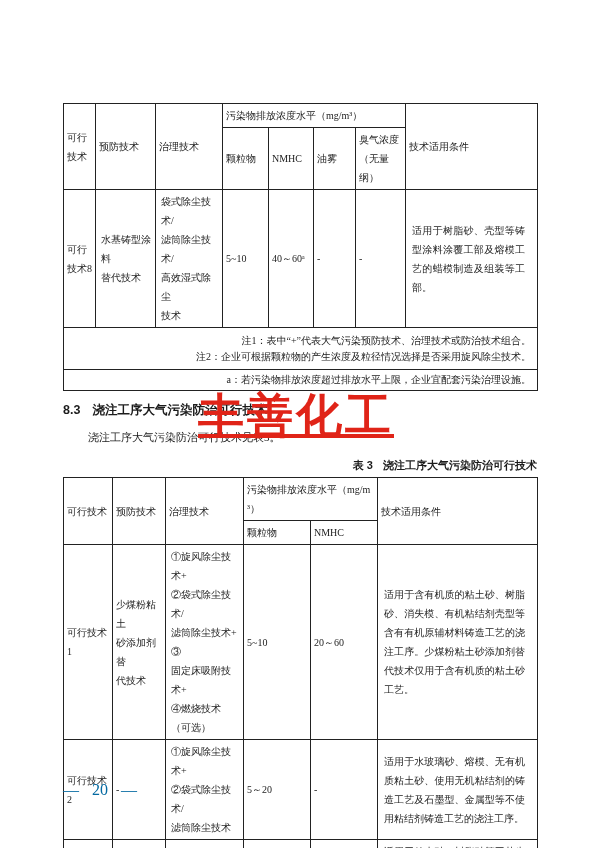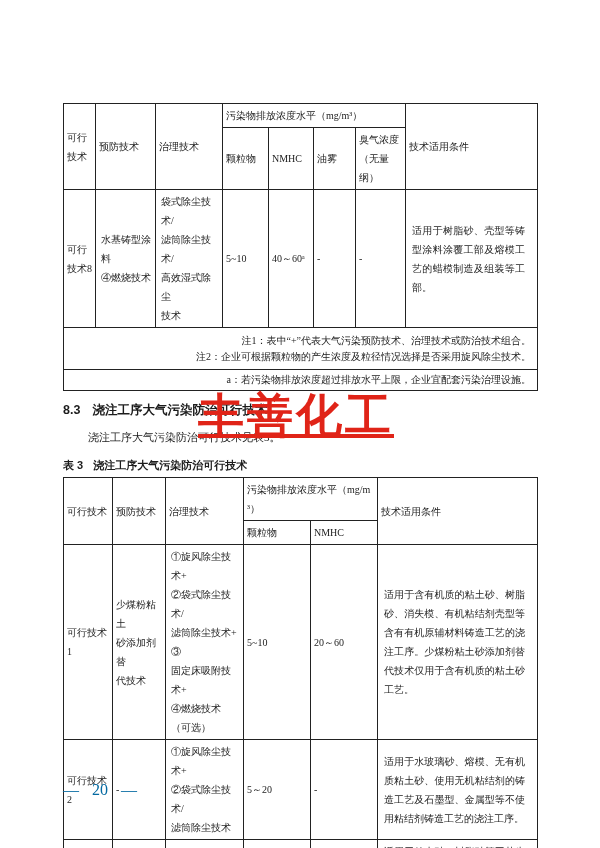--- a/index.html
+++ b/index.html
@@ -54,21 +54,21 @@
   .section-heading .sec-no { margin-right: 12px; }
   .section-body {
     margin: 9px 63px 0 63px;
     text-indent: 25px;
     font-size: 11px;
     line-height: 17px;
   }
   .table-caption {
     width: 474px;
     margin: 12px 0 4px 63px;
-    text-align: left;
+    text-align: right;
     font-family: "Liberation Sans", "DejaVu Sans", sans-serif;
     font-weight: bold;
     font-size: 11px;
   }
   .table-caption .cap-label { margin-right: 10px; }
 
   
   #table3 tr.hr1 td { height: 21px; }
   #table3 tr.hr2 td { height: 20px; }
   #table3 tr.r1 td { height: 115px; }
@@ -131,21 +131,21 @@
       <td>颗粒物</td>
       <td>NMHC</td>
       <td>油雾</td>
       <td>臭气浓度
 （无量纲）</td>
     </tr>
     <tr class="r-data">
       <td>可行
 技术8</td>
       <td class="al">水基铸型涂料
-④燃烧技术</td>
+替代技术</td>
       <td class="al">袋式除尘技术/
 滤筒除尘技术/
 高效湿式除尘
 技术</td>
       <td>5~10</td>
       <td>40～60ᵃ</td>
       <td>-</td>
       <td>-</td>
       <td class="just">适用于树脂砂、壳型等铸型涂料涂覆工部及熔模工艺的蜡模制造及组装等工部。</td>
     </tr>

